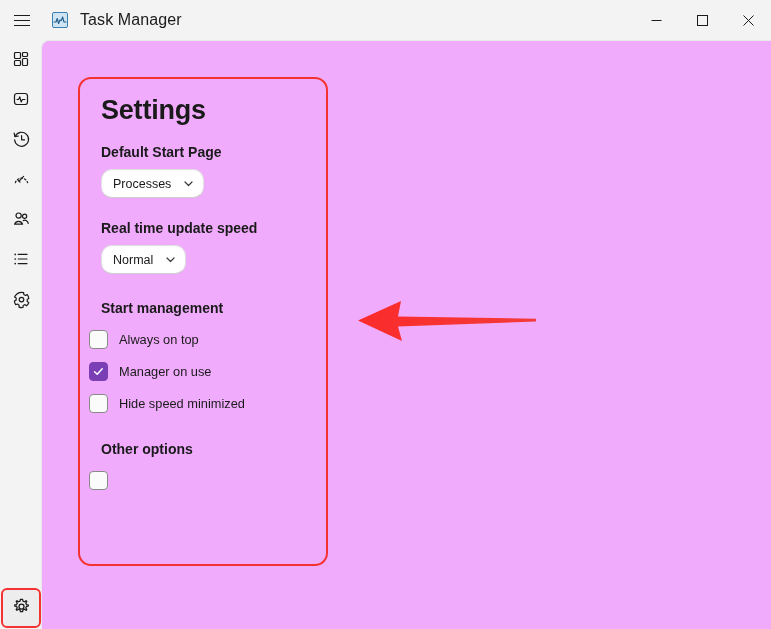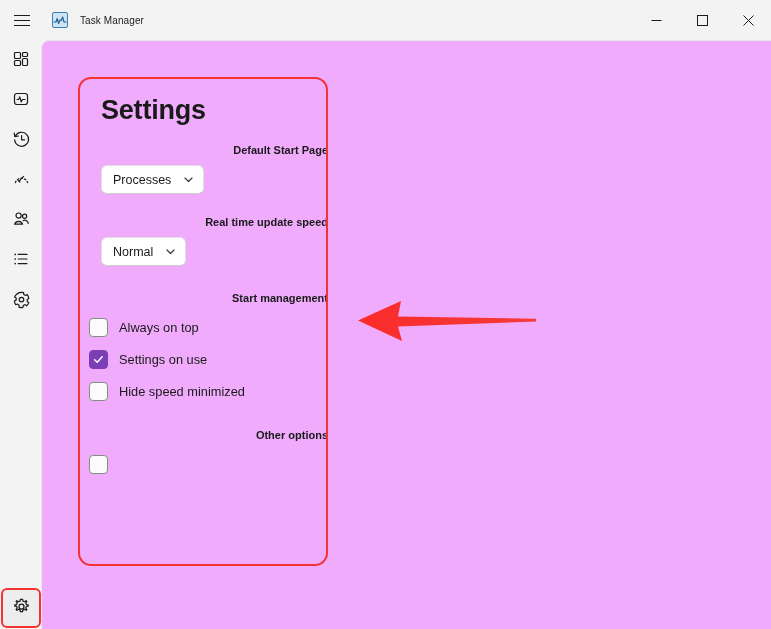--- a/index.html
+++ b/index.html
@@ -59,21 +59,21 @@
     border: 1.2px solid #3c7fb1;
     border-radius: 2px;
     background: #cfe4f5;
     position: relative;
     overflow: hidden;
   }
   .app-icon svg { position: absolute; top: 0; left: 0; }
 
   .app-title {
     margin-left: 12px;
-    font-size: 10px;
+    font-size: 16px;
     color: #1b1b1b;
     letter-spacing: 0.1px;
   }
 
   .win-controls {
     position: absolute;
     top: 0; right: 0;
     height: 40px;
     display: flex;
   }
@@ -168,34 +168,33 @@
     font-size: 27px;
     font-weight: bold;
     color: #1a1a1a;
     letter-spacing: -0.2px;
     margin: 0;
     padding: 17px 0 0 22px;
     line-height: 1.15;
   }
 
   .group-label {
-    font-size: 11px;
+    font-size: 14px;
     font-weight: bold;
     color: #1a1a1a;
     padding-left: 22px;
-    text-align: right;
   }
 
   .combo {
     margin-left: 22px;
     height: 29px;
     background: #ffffff;
     border: 1px solid #e0e0e0;
     border-bottom-color: #d0d0d0;
-    border-radius: 6px;
+    border-radius: 11px;
     display: inline-flex;
     align-items: center;
     padding: 0 9px 0 11px;
     font-size: 12.5px;
     color: #1a1a1a;
     box-shadow: 0 0.5px 0.5px rgba(0,0,0,0.03);
   }
   .combo .chev {
     margin-left: 12px;
     display: flex;
@@ -411,21 +410,21 @@
       <span class="check-label">Always on top</span>
     </div>
 
     <div style="height:10px;"></div>
     <div class="check-row">
       <span class="check-box checked">
         <svg width="13" height="13" viewBox="0 0 13 13" fill="none" stroke="#ffffff" stroke-width="1.5">
           <polyline points="2.6,6.8 5.2,9.2 10.2,3.8" stroke-linecap="round" stroke-linejoin="round"></polyline>
         </svg>
       </span>
-      <span class="check-label">Settings on use</span>
+      <span class="check-label">Manager on use</span>
     </div>
 
     <div style="height:10px;"></div>
     <div class="check-row">
       <span class="check-box">
         
       </span>
       <span class="check-label">Hide speed minimized</span>
     </div>
 

